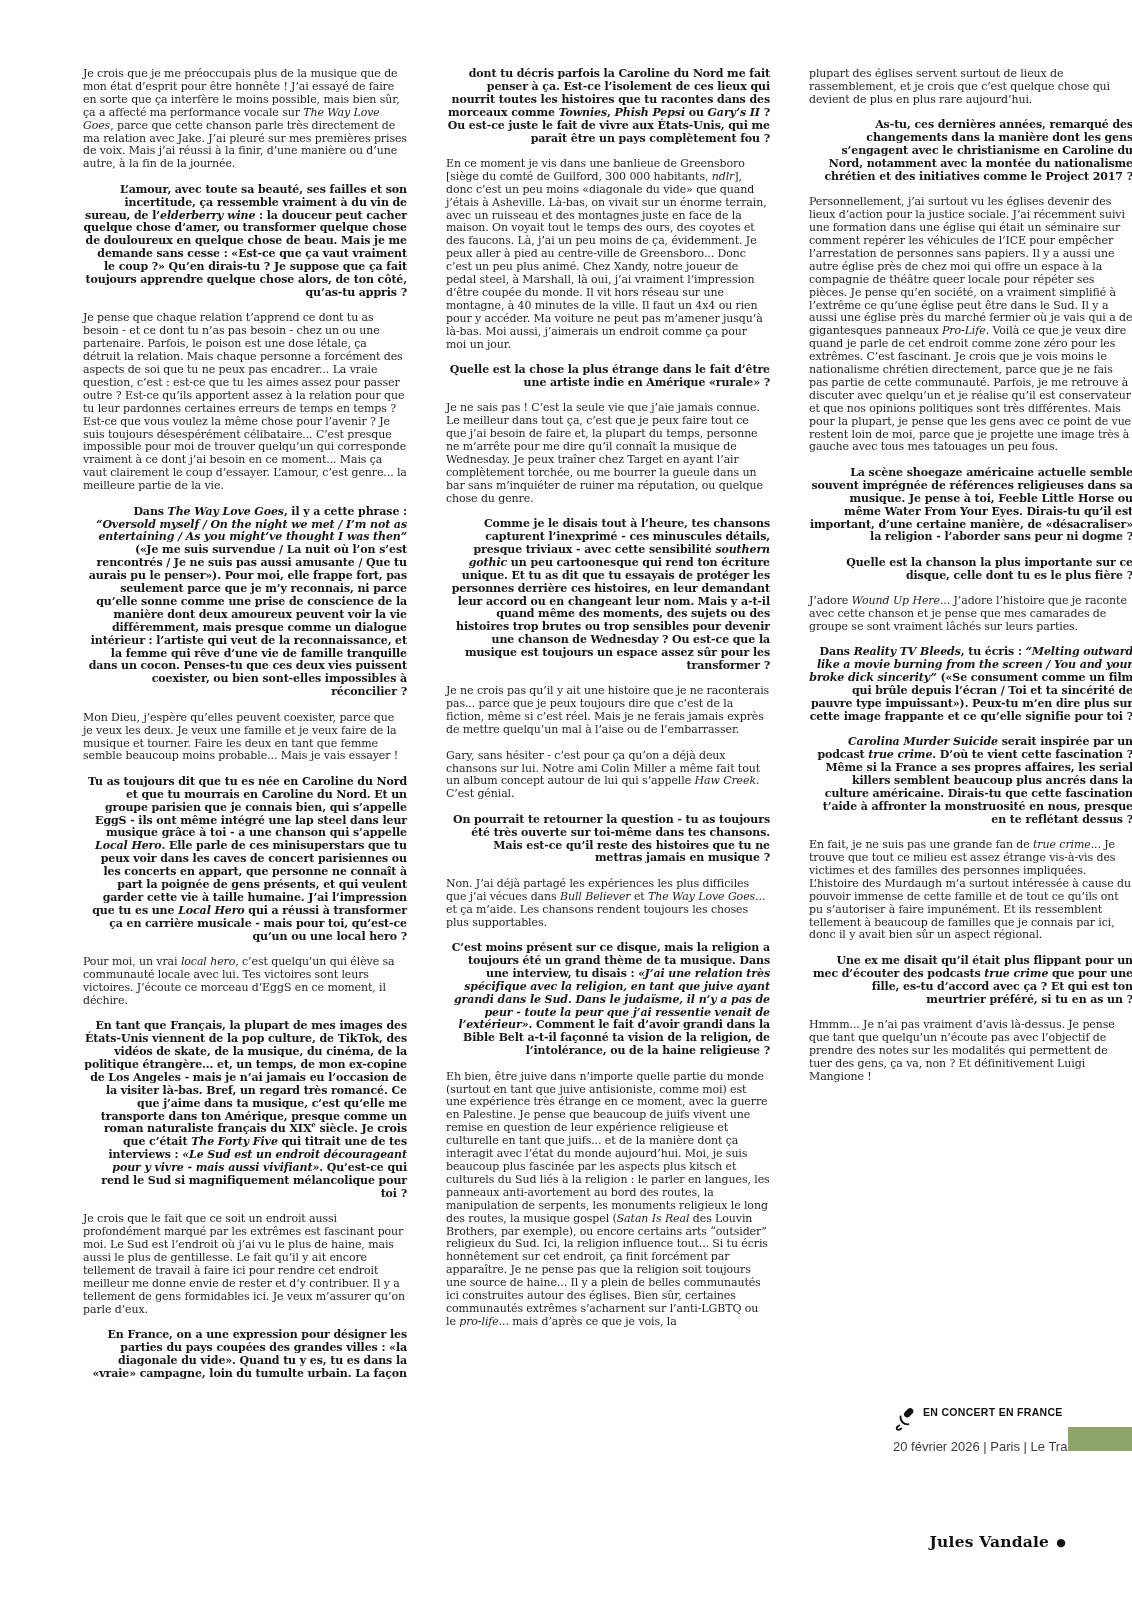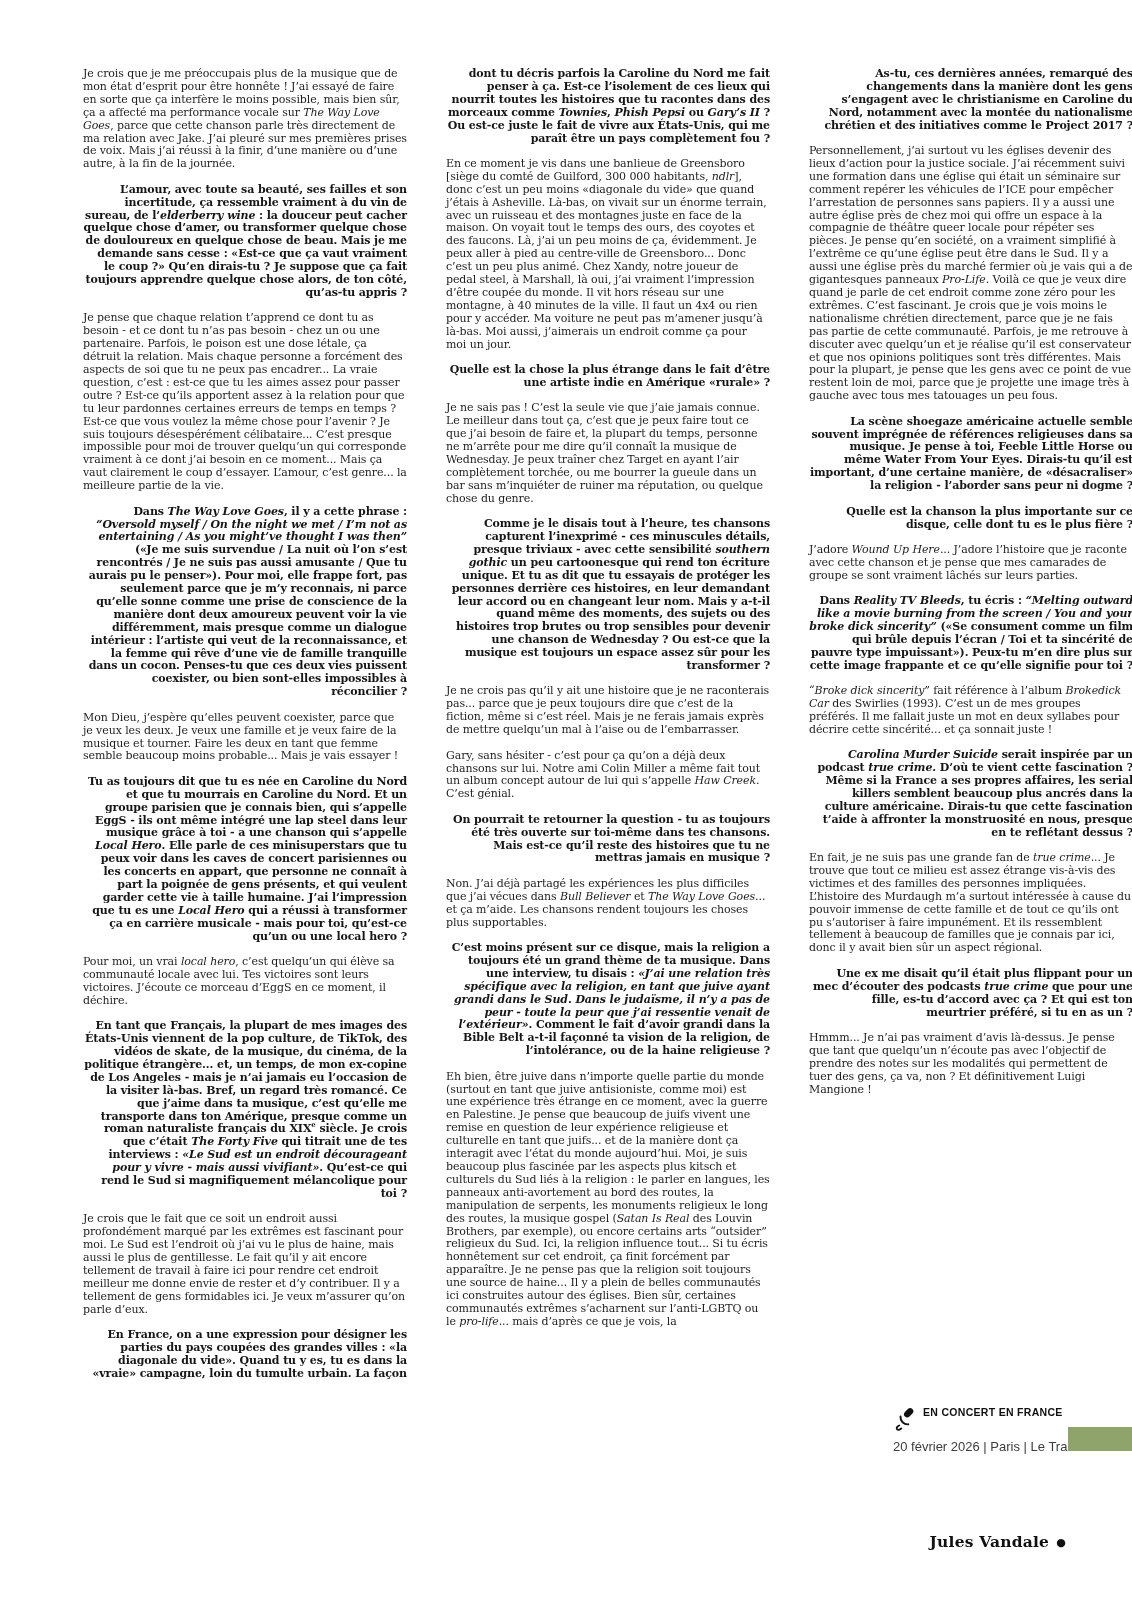--- a/index.html
+++ b/index.html
@@ -81,27 +81,27 @@
         <p class="answer">Je ne sais pas ! C’est la seule vie que j’aie jamais connue. Le meilleur dans tout ça, c’est que je peux faire tout ce que j’ai besoin de faire et, la plupart du temps, personne ne m’arrête pour me dire qu’il connaît la musique de Wednesday. Je peux traîner chez Target en ayant l’air complètement torchée, ou me bourrer la gueule dans un bar sans m’inquiéter de ruiner ma réputation, ou quelque chose du genre.</p>
         <p class="question">Comme je le disais tout à l’heure, tes chansons capturent l’inexprimé - ces minuscules détails, presque triviaux - avec cette sensibilité <em>southern gothic</em> un peu cartoonesque qui rend ton écriture unique. Et tu as dit que tu essayais de protéger les personnes derrière ces histoires, en leur demandant leur accord ou en changeant leur nom. Mais y a-t-il quand même des moments, des sujets ou des histoires trop brutes ou trop sensibles pour devenir une chanson de Wednesday ? Ou est-ce que la musique est toujours un espace assez sûr pour les transformer ?</p>
         <p class="answer">Je ne crois pas qu’il y ait une histoire que je ne raconterais pas... parce que je peux toujours dire que c’est de la fiction, même si c’est réel. Mais je ne ferais jamais exprès de mettre quelqu’un mal à l’aise ou de l’embarrasser.</p>
         <p class="answer">Gary, sans hésiter - c’est pour ça qu’on a déjà deux chansons sur lui. Notre ami Colin Miller a même fait tout un album concept autour de lui qui s’appelle <em>Haw Creek</em>. C’est génial.</p>
         <p class="question">On pourrait te retourner la question - tu as toujours été très ouverte sur toi-même dans tes chansons. Mais est-ce qu’il reste des histoires que tu ne mettras jamais en musique ?</p>
         <p class="answer">Non. J’ai déjà partagé les expériences les plus difficiles que j’ai vécues dans <em>Bull Believer</em> et <em>The Way Love Goes</em>... et ça m’aide. Les chansons rendent toujours les choses plus supportables.</p>
         <p class="question">C’est moins présent sur ce disque, mais la religion a toujours été un grand thème de ta musique. Dans une interview, tu disais : <em>«J’ai une relation très spécifique avec la religion, en tant que juive ayant grandi dans le Sud. Dans le judaïsme, il n’y a pas de peur - toute la peur que j’ai ressentie venait de l’extérieur»</em>. Comment le fait d’avoir grandi dans la Bible Belt a-t-il façonné ta vision de la religion, de l’intolérance, ou de la haine religieuse ?</p>
         <p class="answer">Eh bien, être juive dans n’importe quelle partie du monde (surtout en tant que juive antisioniste, comme moi) est une expérience très étrange en ce moment, avec la guerre en Palestine. Je pense que beaucoup de juifs vivent une remise en question de leur expérience religieuse et culturelle en tant que juifs... et de la manière dont ça interagit avec l’état du monde aujourd’hui. Moi, je suis beaucoup plus fascinée par les aspects plus kitsch et culturels du Sud liés à la religion : le parler en langues, les panneaux anti-avortement au bord des routes, la manipulation de serpents, les monuments religieux le long des routes, la musique gospel (<em>Satan Is Real</em> des Louvin Brothers, par exemple), ou encore certains arts “outsider” religieux du Sud. Ici, la religion influence tout... Si tu écris honnêtement sur cet endroit, ça finit forcément par apparaître. Je ne pense pas que la religion soit toujours une source de haine... Il y a plein de belles communautés ici construites autour des églises. Bien sûr, certaines communautés extrêmes s’acharnent sur l’anti-LGBTQ ou le <em>pro-life</em>... mais d’après ce que je vois, la</p>
       </div>
     <div class="column">
+        <p class="answer">plupart des églises servent surtout de lieux de rassemblement, et je crois que c’est quelque chose qui devient de plus en plus rare aujourd’hui.</p>
         <p class="question">As-tu, ces dernières années, remarqué des changements dans la manière dont les gens s’engagent avec le christianisme en Caroline du Nord, notamment avec la montée du nationalisme chrétien et des initiatives comme le Project 2017 ?</p>
         <p class="answer">Personnellement, j’ai surtout vu les églises devenir des lieux d’action pour la justice sociale. J’ai récemment suivi une formation dans une église qui était un séminaire sur comment repérer les véhicules de l’ICE pour empêcher l’arrestation de personnes sans papiers. Il y a aussi une autre église près de chez moi qui offre un espace à la compagnie de théâtre queer locale pour répéter ses pièces. Je pense qu’en société, on a vraiment simplifié à l’extrême ce qu’une église peut être dans le Sud. Il y a aussi une église près du marché fermier où je vais qui a de gigantesques panneaux <em>Pro-Life</em>. Voilà ce que je veux dire quand je parle de cet endroit comme zone zéro pour les extrêmes. C’est fascinant. Je crois que je vois moins le nationalisme chrétien directement, parce que je ne fais pas partie de cette communauté. Parfois, je me retrouve à discuter avec quelqu’un et je réalise qu’il est conservateur et que nos opinions politiques sont très différentes. Mais pour la plupart, je pense que les gens avec ce point de vue restent loin de moi, parce que je projette une image très à gauche avec tous mes tatouages un peu fous.</p>
         <p class="question">La scène shoegaze américaine actuelle semble souvent imprégnée de références religieuses dans sa musique. Je pense à toi, Feeble Little Horse ou même Water From Your Eyes. Dirais-tu qu’il est important, d’une certaine manière, de «désacraliser» la religion - l’aborder sans peur ni dogme ?</p>
         <p class="question">Quelle est la chanson la plus importante sur ce disque, celle dont tu es le plus fière ?</p>
         <p class="answer">J’adore <em>Wound Up Here</em>... J’adore l’histoire que je raconte avec cette chanson et je pense que mes camarades de groupe se sont vraiment lâchés sur leurs parties.</p>
         <p class="question">Dans <em>Reality TV Bleeds</em>, tu écris : <em>“Melting outward like a movie burning from the screen / You and your broke dick sincerity”</em> («Se consument comme un film qui brûle depuis l’écran / Toi et ta sincérité de pauvre type impuissant»). Peux-tu m’en dire plus sur cette image frappante et ce qu’elle signifie pour toi ?</p>
-        <p class="answer"><em>“Broke dick sincerity”</em> fait référence à l’album <em>Brokedick Car</em> des Swirlies (1993). C’est un de mes groupes préférés. Il me fallait juste un mot en deux syllabes pour décrire cette sincérité... et ça sonnait juste !</p>
         <p class="question"><em>Carolina Murder Suicide</em> serait inspirée par un podcast <em>true crime</em>. D’où te vient cette fascination ? Même si la France a ses propres affaires, les serial killers semblent beaucoup plus ancrés dans la culture américaine. Dirais-tu que cette fascination t’aide à affronter la monstruosité en nous, presque en te reflétant dessus ?</p>
         <p class="answer">En fait, je ne suis pas une grande fan de <em>true crime</em>... Je trouve que tout ce milieu est assez étrange vis-à-vis des victimes et des familles des personnes impliquées. L’histoire des Murdaugh m’a surtout intéressée à cause du pouvoir immense de cette famille et de tout ce qu’ils ont pu s’autoriser à faire impunément. Et ils ressemblent tellement à beaucoup de familles que je connais par ici, donc il y avait bien sûr un aspect régional.</p>
         <p class="question">Une ex me disait qu’il était plus flippant pour un mec d’écouter des podcasts <em>true crime</em> que pour une fille, es-tu d’accord avec ça ? Et qui est ton meurtrier préféré, si tu en as un ?</p>
         <p class="answer">Hmmm... Je n’ai pas vraiment d’avis là-dessus. Je pense que tant que quelqu’un n’écoute pas avec l’objectif de prendre des notes sur les modalités qui permettent de tuer des gens, ça va, non ? Et définitivement Luigi Mangione !</p>
       </div>
   </div>
 
   <div class="concert">
     <div class="concert-row">
       <span class="mic-icon">

